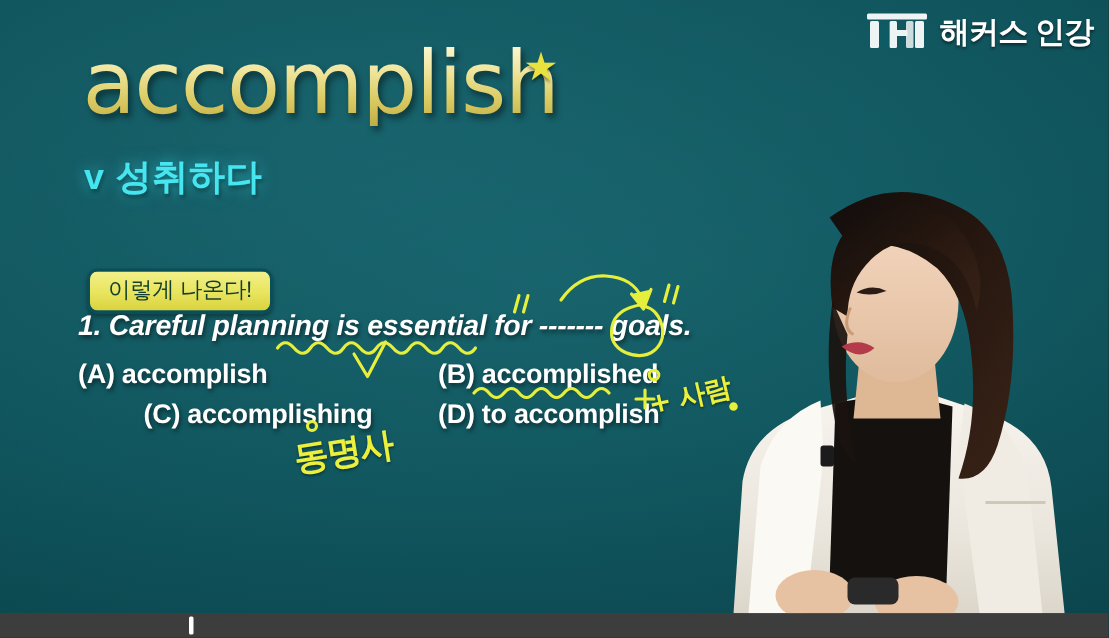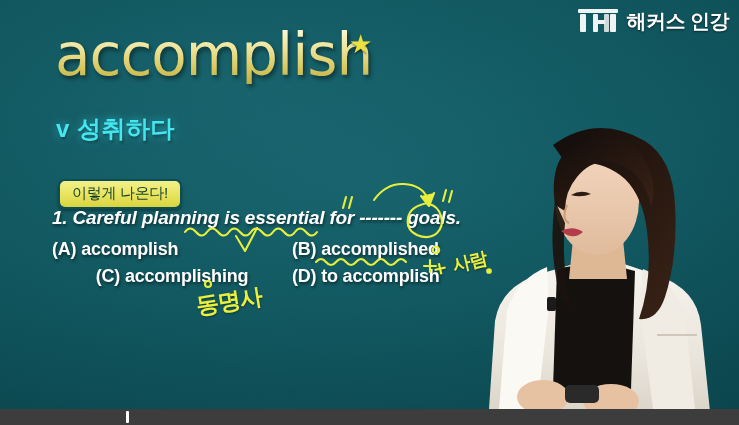--- a/index.html
+++ b/index.html
@@ -48,21 +48,21 @@
     letter-spacing:-1px;
   }
   #star{
     position:absolute;left:349px;top:31px;z-index:5;
     color:#e9e13d;font-size:26px;line-height:1;
     text-shadow:0 2px 2px rgba(0,0,0,.4);
   }
 
   
   #meaning{
-    position:absolute;left:56px;top:113px;z-index:5;
+    position:absolute;left:56px;top:102px;z-index:5;
     font-size:24px;font-weight:bold;color:#45e6f0;
     text-shadow:0 0 10px rgba(60,230,245,.55),1px 2px 3px rgba(0,0,0,.5);
     letter-spacing:.5px;
   }
 
   
   #badge{
     position:absolute;left:58px;top:179px;z-index:5;
     padding:3px 12px 4px;border-radius:7px;
     background:linear-gradient(180deg,#f3f08a 0%,#e8e45c 55%,#d9d33f 100%);

